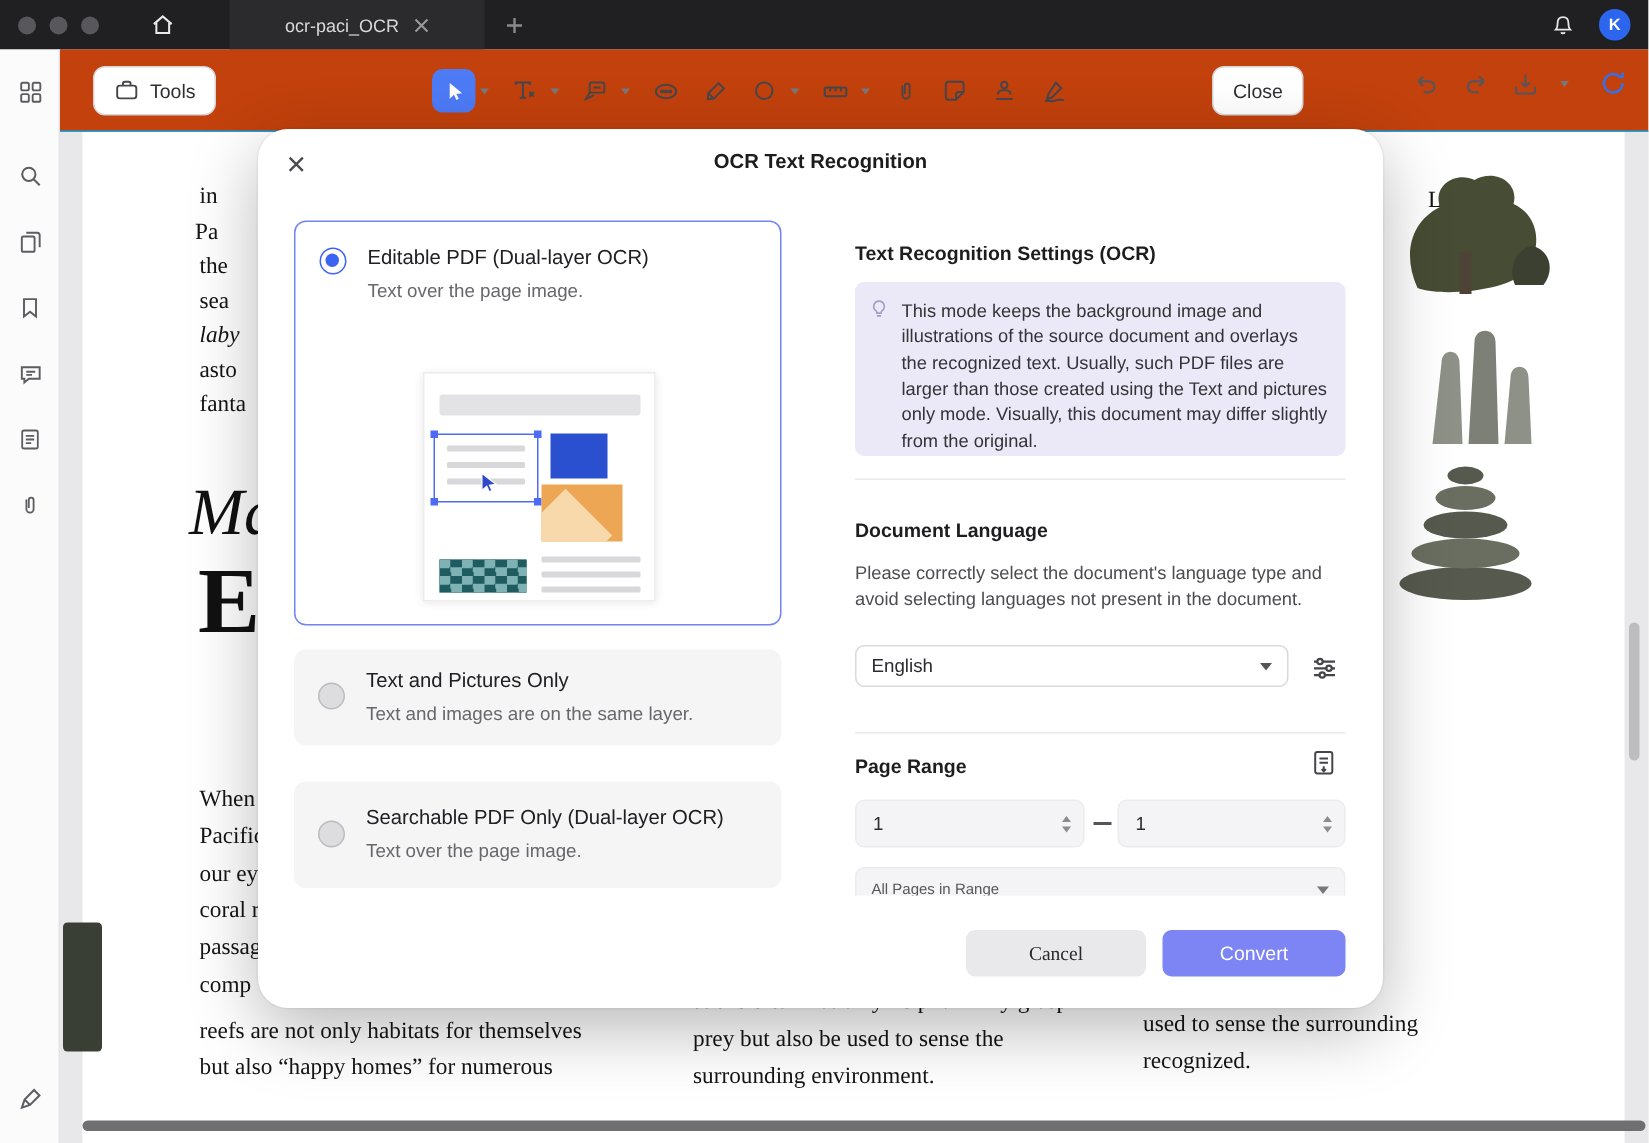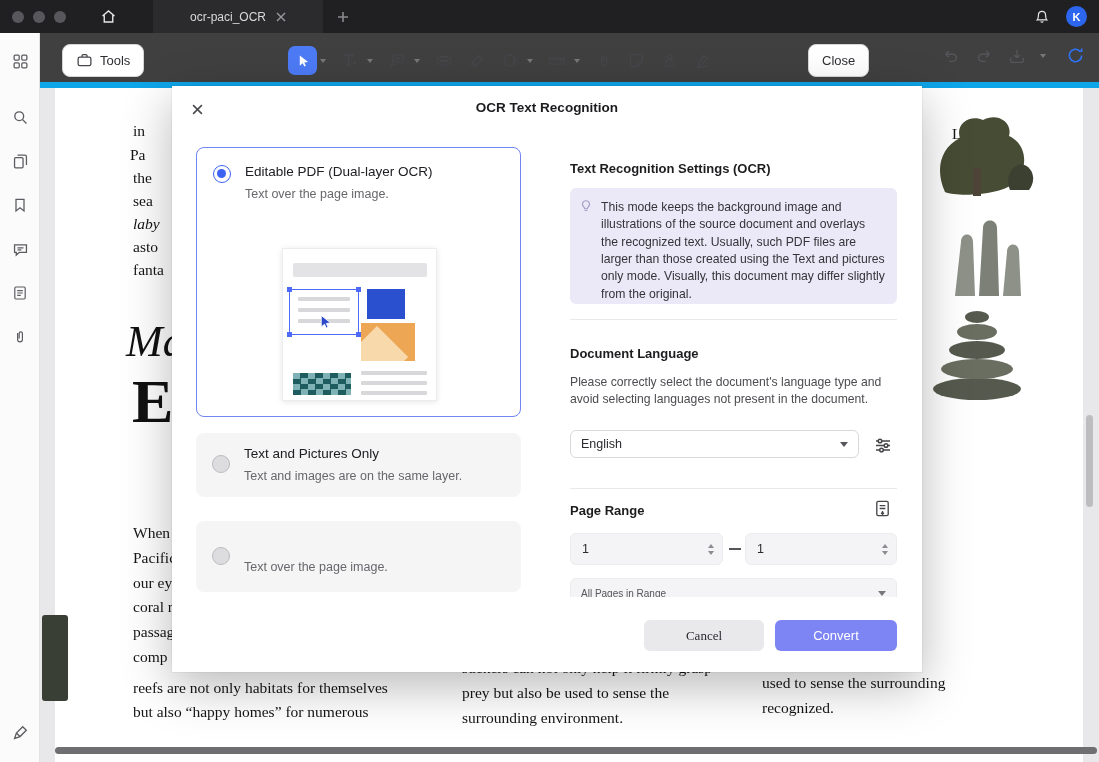--- a/index.html
+++ b/index.html
@@ -18,21 +18,21 @@
   .tab-plus { margin-left:14px; color:#8a8a8e; display:flex; }
   .tb-right { margin-left:auto; display:flex; align-items:center; gap:16px; margin-right:12px; }
   .bell { color:#e6e6e8; display:flex; }
   .avatar { width:21px; height:21px; border-radius:50%; background:#2c66ee; color:#fff; font-size:11px; font-weight:700; display:flex; align-items:center; justify-content:center; }
 
   
   .sidebar { position:absolute; left:0; top:33px; width:40px; height:729px; background:#fbfbfc; border-right:1px solid #e4e4e6; z-index:2; }
   .side-icon { position:absolute; left:10px; width:20px; height:20px; color:#5c5c61; display:flex; align-items:center; justify-content:center; cursor:pointer; }
 
   
-  .toolbar { position:absolute; left:40px; top:33px; width:1059px; height:55px; background:#404040; border-bottom:6px solid #0ea5e9; z-index:2; }
+  .toolbar { position:absolute; left:40px; top:33px; width:1059px; height:55px; background:#c2410c; border-bottom:1px solid #0ea5e9; z-index:2; }
   .btn-light { position:absolute; top:11px; display:flex; align-items:center; gap:7px; background:#fff; border:1px solid #d6d6d8; border-radius:8px; height:33px; padding:0 13px; font-size:13px; color:#2f2f33; cursor:pointer; }
   .tools-btn { left:22px; }
   .close-btn { left:746px;margin-left:22px; }
   .center-tools { position:absolute; left:248px; top:13px; display:flex; align-items:center; gap:4px; }
   .tool { width:29px; height:29px; display:flex; align-items:center; justify-content:center; border-radius:7px; color:#46464b; cursor:pointer; }
   .tool.active { background:#4d7bf6; color:#fff; }
   .caret { width:0; height:0; border-left:3.5px solid transparent; border-right:3.5px solid transparent; border-top:4px solid #77777c; margin:0 5px 0 -1px; }
   .right-tools { position:absolute; right:14px; top:13px; display:flex; align-items:center; gap:15px; }
   .rt-icon { color:#55555a; display:flex; cursor:pointer; }
   .rt-icon.blue { color:#2f72f3; }
@@ -42,21 +42,21 @@
   .page { position:absolute; left:15px; top:0; width:1028px; height:674px; background:#fff; }
   .frag { position:absolute; font-family:"Liberation Serif", serif; font-size:15.5px; color:#151515; white-space:nowrap; }
   .frag.it { font-style:italic; }
   .bigMa { position:absolute; font-family:"Liberation Serif", serif; font-style:italic; font-size:44px; color:#111; }
   .bigE { position:absolute; font-family:"Liberation Serif", serif; font-weight:700; font-size:62px; color:#111; }
   .vscroll { position:absolute; left:1046px; top:327px; width:7px; height:92px; background:#bdbdc0; border-radius:4px; cursor:pointer; }
   .hscroll { position:absolute; left:15px; top:659px; width:1042px; height:7px; background:#6f6f72; border-radius:4px; cursor:pointer; }
   .img-blob { position:absolute; }
 
   
-  .modal { position:absolute; left:172px; top:86px; width:750px; height:586px; background:#fff; border-radius:0; box-shadow:0 14px 46px rgba(0,0,0,.28), 0 0 0 1px rgba(0,0,0,.04); z-index:5; }
+  .modal { position:absolute; left:172px; top:86px; width:750px; height:586px; background:#fff; border-radius:20px; box-shadow:0 14px 46px rgba(0,0,0,.28), 0 0 0 1px rgba(0,0,0,.04); z-index:5; }
   .modal-close { position:absolute; left:14px; top:12px; width:22px; height:22px; color:#4a4a4e; display:flex; align-items:center; justify-content:center; cursor:pointer; }
   .modal-title { position:absolute; left:0; top:14px; width:750px; text-align:center; font-size:13.5px; font-weight:700; color:#1c1c1f; }
 
   .opt-card { position:absolute; left:24px; width:325px; border-radius:8px; cursor:pointer; }
   .card1 { top:61px; height:270px; background:#fff; border:1px solid #7084f2; }
   .card2 { top:347px; height:64px; background:#f5f5f6; }
   .card3 { top:435px; height:71px; background:#f5f5f6; }
   .radio { position:absolute; left:16px; width:18px; height:18px; border-radius:50%; }
   .radio.on { border:1.5px solid #3d63f2; background:#fff; }
   .radio.on::after { content:""; position:absolute; left:3px; top:3px; width:9px; height:9px; border-radius:50%; background:#3d63f2; }
@@ -412,20 +412,21 @@
     </div>
 
     <div class="opt-card card2">
       <span class="radio off" style="top:22px"></span>
       <span class="opt-label" style="top:13px">Text and Pictures Only</span>
       <span class="opt-sub" style="top:36px">Text and images are on the same layer.</span>
     </div>
 
     <div class="opt-card card3">
       <span class="radio off" style="top:26px"></span>
+      <span class="opt-label" style="top:16px">Searchable PDF Only (Dual-layer OCR)</span>
       <span class="opt-sub" style="top:39px">Text over the page image.</span>
     </div>
 
     <div class="rp-head">Text Recognition Settings (OCR)</div>
 
     <div class="infobox">
       <span class="bulb">
         <svg width="14" height="14" viewBox="0 0 20 20" fill="none" stroke="currentColor" stroke-width="1.6">
             <path d="M10 2.5 a5 5 0 0 1 3 9 c-.8.6-1 1.5-1 2.5 H8 c0-1-.2-1.9-1-2.5 a5 5 0 0 1 3-9 Z M8 16.5 h4"></path>
           </svg>

